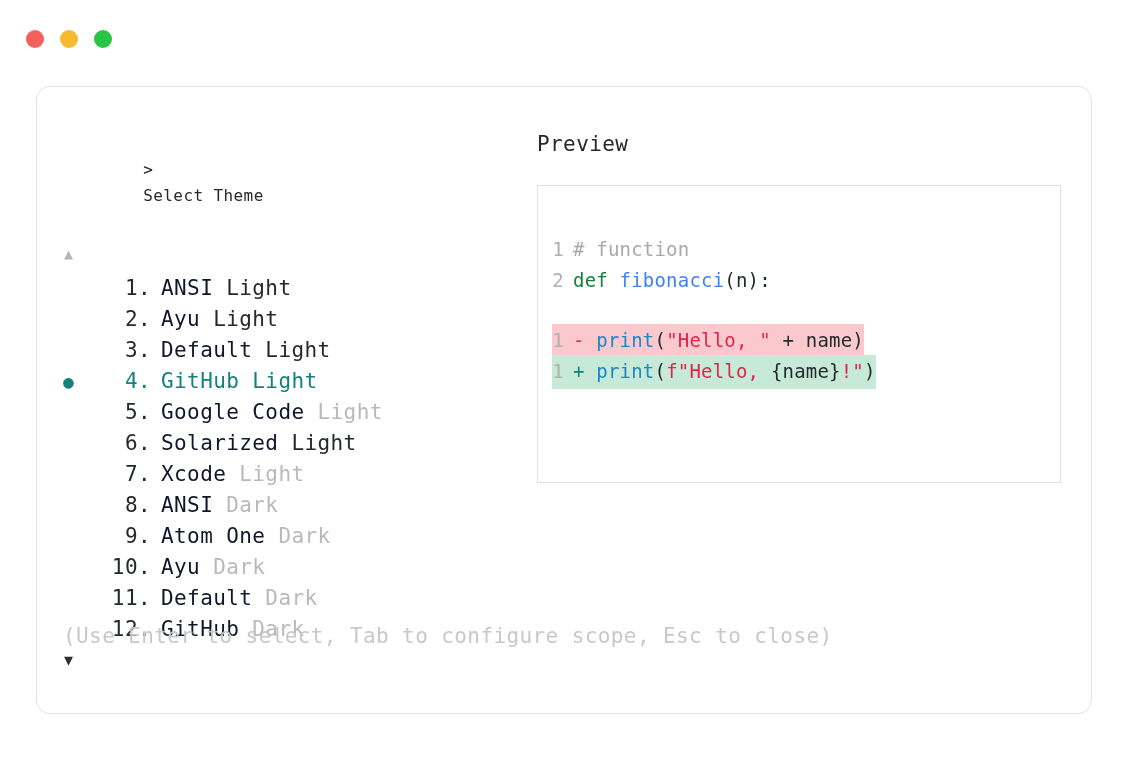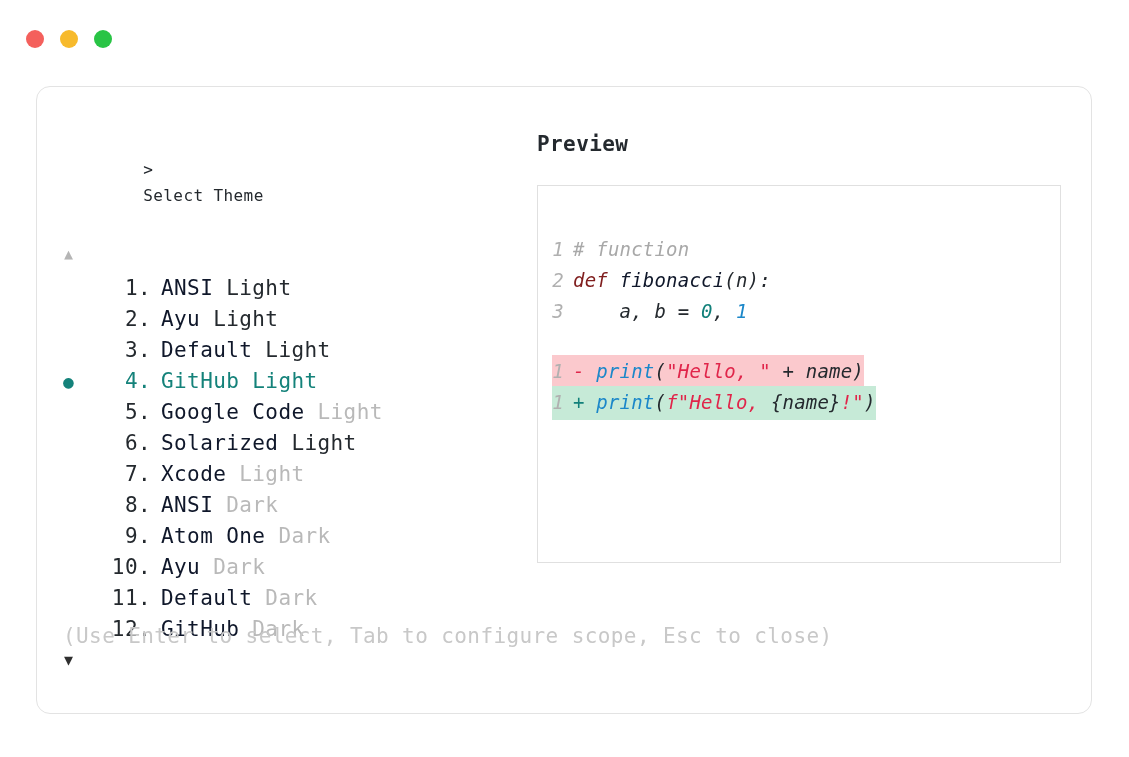--- a/index.html
+++ b/index.html
@@ -129,54 +129,52 @@
     position: absolute;
     left: 500px;
     top: 44px;
     width: 530px;
   }
   .preview-label {
     font-size: 21px;
     line-height: 26px;
     color: #24292e;
     letter-spacing: 0.4px;
-    font-weight: bold;
   }
   .preview-box {
     margin-top: 28px;
     width: 524px;
-    height: 378px;
+    height: 298px;
     box-sizing: border-box;
     border: 1.5px solid #e0e0e0;
     background: #ffffff;
     position: relative;
     overflow: hidden;
-    font-style: italic;
   }
   .code {
     position: absolute;
     left: 14px;
     top: 48px;
     right: 2px;
     font-size: 19px;
     line-height: 31px;
     letter-spacing: 0.2px;
   }
   .code-line { white-space: pre; height: 31px; }
   .ln {
     color: #b0b0b0;
     display: inline-block;
     width: 12px;
     text-align: right;
   }
   .ln-sp { display: inline-block; width: 9px; }
 
   .tok-comment { color: #a8a8a8; }
-  .tok-kw      { color: #7f1d1d; }
-  .tok-fn      { color: #0f172a; }
+  .tok-kw      { color: #15803d; }
+  .tok-fn      { color: #3b82f6; }
   .tok-builtin { color: #1b87c9; }
   .tok-num     { color: #11807a; }
   .tok-num-b   { color: #1b87c9; }
   .tok-plain   { color: #24292e; }
   .tok-str     { color: #e0254a; }
   .tok-print   { color: #1b87c9; }
 
   .code-blank { height: 28px; }
 
   .diff-line { white-space: pre; height: 31px; }
@@ -229,21 +227,20 @@
     </div>
 
     <div class="hint">(Use Enter to select, Tab to configure scope, Esc to close)</div>
 
     <div class="right-col">
       <div class="preview-label">Preview</div>
       <div class="preview-box">
         <div class="code" id="code-block">
             <div class="code-line"><span class="ln">1</span><span class="ln-sp"> </span><span class="tok-comment"># function</span></div>
             <div class="code-line"><span class="ln">2</span><span class="ln-sp"> </span><span class="tok-kw">def </span><span class="tok-fn">fibonacci</span><span class="tok-plain">(n):</span></div>
-            <div class="code-line"><span class="ln">3</span><span class="ln-sp"> </span><span class="tok-plain">    a, b = </span><span class="tok-num">0</span><span class="tok-plain">, </span><span class="tok-num-b">1</span></div>
             <div class="code-blank"></div>
             <div class="diff-line diff-del"><span class="diff-hl"><span class="ln">1</span><span class="ln-sp"> </span><span class="diff-sign-del">-</span><span> </span><span class="tok-print">print</span><span class="tok-plain">(</span><span class="tok-str">"Hello, "</span><span class="tok-plain"> + name)</span></span></div>
             <div class="diff-line diff-add"><span class="diff-hl"><span class="ln">1</span><span class="ln-sp"> </span><span class="diff-sign-add">+</span><span> </span><span class="tok-print">print</span><span class="tok-plain">(</span><span class="tok-str">f"Hello, </span><span class="tok-plain">{name}</span><span class="tok-str">!"</span><span class="tok-plain">)</span></span></div>
           </div>
       </div>
     </div>
 
   </div>
 </div>
 

